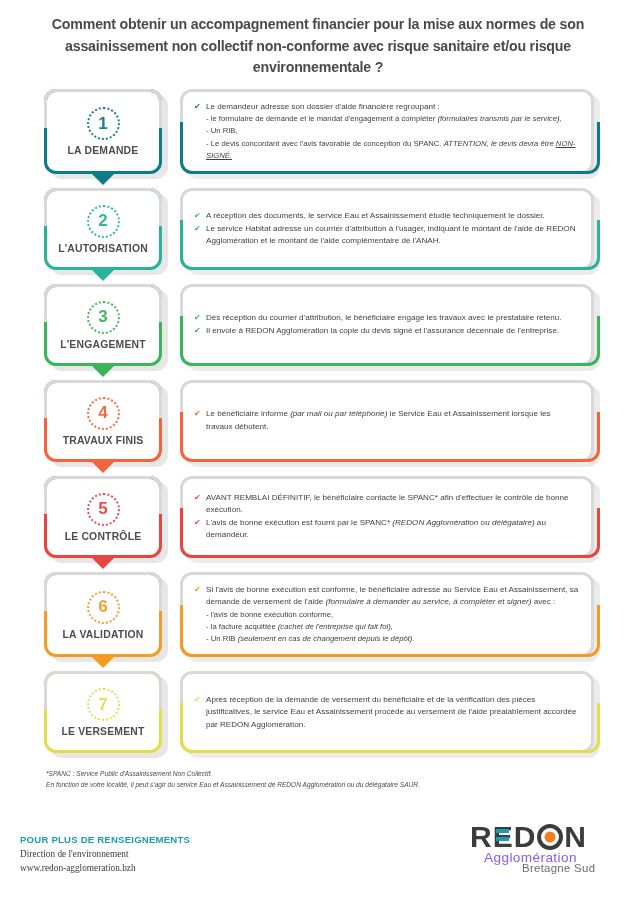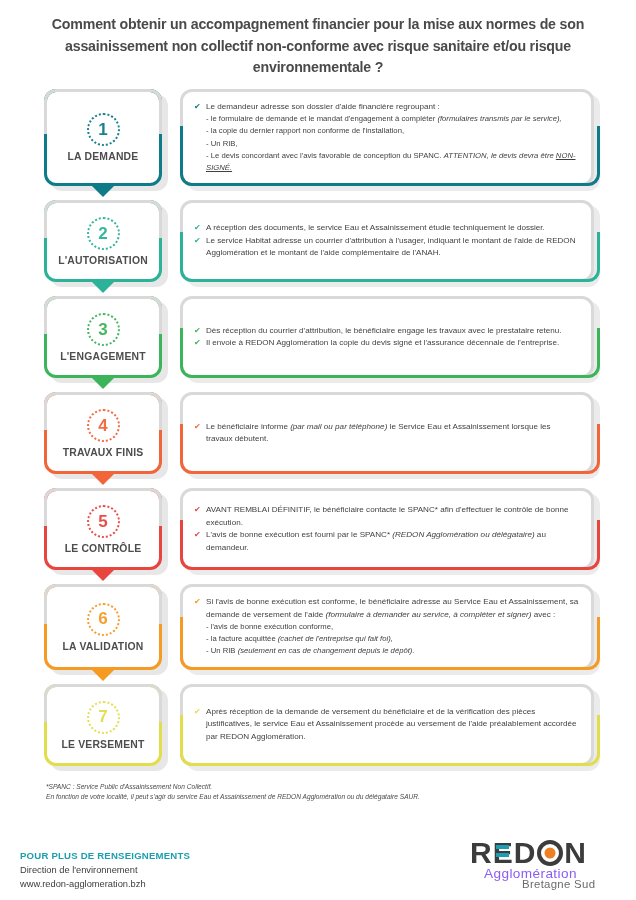--- a/index.html
+++ b/index.html
@@ -173,35 +173,35 @@
     padding:2px 44px 0 46px;
     font-size:6.6px;
     font-style:italic;
     line-height:1.65;
     color:#4a4a4a;
   }
 
   
   .footer {
     position:absolute;
-    left:0; right:0; bottom:8px;
+    left:0; right:0; bottom:24px;
     display:flex;
     align-items:flex-end;
     justify-content:space-between;
     padding:0 14px 0 20px;
   }
   .footer-left { line-height:1.5; }
   .footer-title {
     font-size:9.6px;
     font-weight:bold;
     color:#1b9fb0;
     letter-spacing:.2px;
     margin-bottom:1px;
   }
-  .footer-line { font-size:9.3px; color:#3c3c3c; }
+  .footer-line { font-size:9.3px; color:#3c3c3c;font-family:Liberation Serif, serif; }
 
   
   .logo { width:152px; text-align:left; padding-bottom:2px; }
   .logo-top {
     display:flex;
     align-items:center;
     font-size:30px;
     font-weight:bold;
     letter-spacing:1px;
     color:#3c3c3c;
@@ -263,21 +263,20 @@
       </div>
       <div class="panel-wrap">
         <div class="panel-shadow"></div>
         <div class="panel" style="color: rgb(13, 123, 136);">
           <div class="panel-inner">
             <div class="bullet-row">
               <span class="check" style="color: rgb(13, 123, 136);">✔</span>
               <span class="bullet-text">Le demandeur adresse son dossier d'aide financière regroupant :</span>
             </div>
             <div class="sub"><span>- le formulaire de demande et le mandat d'engagement à compléter </span><span class="it">(formulaires transmis par le service),</span><span></span></div>
-            <div class="sub"><span>- la copie du dernier rapport non conforme de l'installation,</span><span class="it"></span><span></span></div>
             <div class="sub"><span>- Un RIB,</span><span class="it"></span><span></span></div>
             <div class="sub"><span>- Le devis concordant avec l'avis favorable de conception du SPANC. </span><span class="it">ATTENTION, le devis devra être </span><span class="it u">NON-SIGNÉ.</span><span></span></div>
           </div>
         </div>
       </div>
     </div>
     <div class="step">
       <div class="badge-wrap">
         <div class="badge-shadow"></div>
         <div class="badge" style="border-color: rgb(43, 179, 154);">

